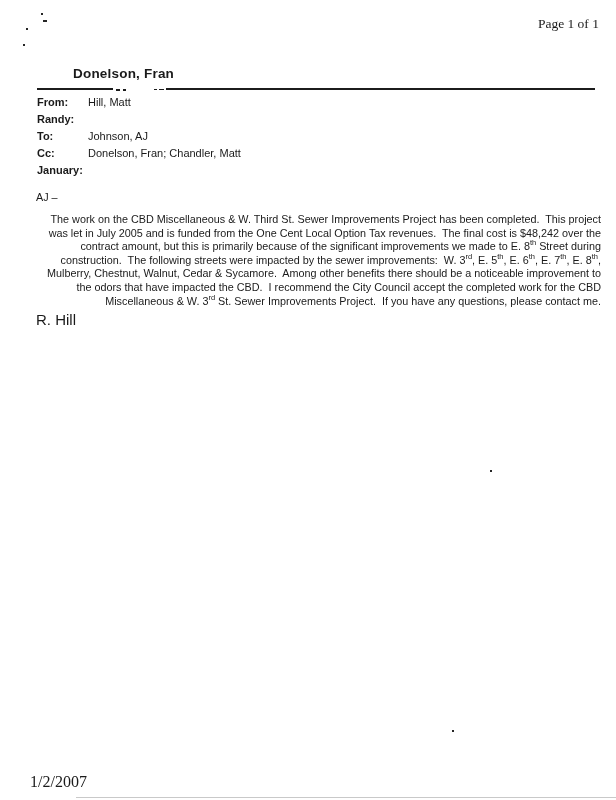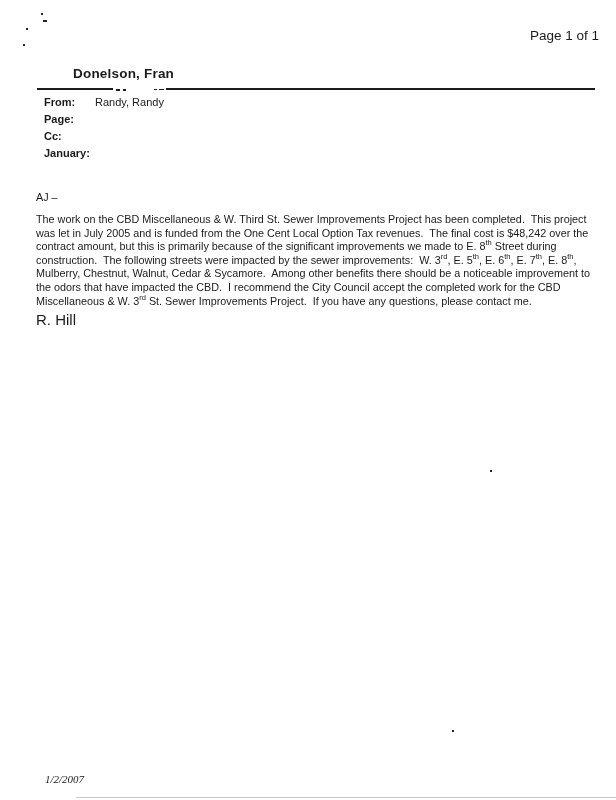--- a/index.html
+++ b/index.html
@@ -5,62 +5,62 @@
   html, body { margin: 0; padding: 0; }
   body {
     width: 616px; height: 800px;
     background: #ffffff;
     position: relative;
     overflow: hidden;
     font-family: "Liberation Sans", sans-serif;
     color: #1a1a1a;
   }
   .page-label {
-    position: absolute; top: 28px; right: 17px;
-    font-family: Liberation Sans, sans-serif;
+    position: absolute; top: 16px; right: 17px;
+    font-family: Liberation Serif, serif;
     font-size: 13.5px; color: #1b1b1b; margin-left: 32px;
   }
   .owner {
     position: absolute; left: 37px; top: 66px;
     font-size: 13.5px; font-weight: bold; letter-spacing: 0.2px; padding-left: 36px;
   }
   .rule-seg { position: absolute; background: #1c1c1c; }
   .rule-a { left: 37px;  top: 88px;   width: 76px;  height: 2px; }
   .rule-b { left: 116px; top: 89px;   width: 4px;   height: 1.5px; }
   .rule-c { left: 123px; top: 89px;   width: 3px;   height: 1.5px; }
   .rule-d { left: 154px; top: 88.5px; width: 3px;   height: 1.5px; }
   .rule-e { left: 159px; top: 88.5px; width: 5px;   height: 1.5px; }
   .rule-f { left: 166px; top: 88px;   width: 429px; height: 1.6px; }
   .headers {
     position: absolute; left: 37px; top: 96px;
     font-size: 11px;
   }
-  .header-row { display: flex; height: 17px; margin-left: 7px; }
+  .header-row { display: flex; height: 17px; }
   .header-label { width: 51px; font-weight: bold; flex: 0 0 51px; }
   .header-value { white-space: nowrap; }
   .salutation {
     position: absolute; left: 36px; top: 191px;
     font-size: 10.8px;
   }
   .body-text {
     position: absolute; left: 36px; top: 213px;
     width: 565px;
     font-size: 10.8px; line-height: 13.6px;
     white-space: pre-wrap;
+    text-align: right;
   }
   .body-text sup { font-size: 7.5px; line-height: 0; }
   .signature {
     position: absolute; left: 36px; top: 311px;
     font-size: 15px;
   }
   .footer-date {
-    position: absolute; left: 45px; top: 773px;
+    position: absolute; left: 30px; top: 773px;
     font-family: "Liberation Serif", serif;
-    font-size: 11px;
-    font-style: italic;
+    font-size: 16px;
   }
   .speck { position: absolute; background: #262626; }
   .speck-1 { left: 41px;  top: 13px;  width: 2px; height: 2px; }
   .speck-2 { left: 43px;  top: 20px;  width: 4px; height: 1.5px; }
   .speck-3 { left: 26px;  top: 28px;  width: 2px; height: 2px; }
   .speck-4 { left: 23px;  top: 44px;  width: 1.5px; height: 1.5px; }
   .speck-5 { left: 490px; top: 470px; width: 2px; height: 2px; }
   .speck-6 { left: 452px; top: 730px; width: 2px; height: 2px; }
   .scan-edge-line {
     position: absolute; left: 76px; top: 797px;
@@ -84,27 +84,32 @@
 <div class="rule-seg rule-a"></div>
 <div class="rule-seg rule-b"></div>
 <div class="rule-seg rule-c"></div>
 <div class="rule-seg rule-d"></div>
 <div class="rule-seg rule-e"></div>
 <div class="rule-seg rule-f"></div>
 
 <div class="headers">
   <div class="header-row">
     <span class="header-label">From:</span>
-    <span class="header-value">Randy, Randy</span>
+    <span class="header-value">Hill, Matt</span>
   </div>
   <div class="header-row">
-    <span class="header-label">Page:</span>
+    <span class="header-label">Randy:</span>
+  </div>
+  <div class="header-row">
+    <span class="header-label">To:</span>
+    <span class="header-value">Johnson, AJ</span>
   </div>
   <div class="header-row">
     <span class="header-label">Cc:</span>
+    <span class="header-value">Donelson, Fran; Chandler, Matt</span>
   </div>
   <div class="header-row">
     <span class="header-label">January:</span>
   </div>
 </div>
 
 <div class="salutation">AJ –</div>
 <div class="body-text">The work on the CBD Miscellaneous &amp; W. Third St. Sewer Improvements Project has been completed.  This project was let in July 2005 and is funded from the One Cent Local Option Tax revenues.  The final cost is $48,242 over the contract amount, but this is primarily because of the significant improvements we made to E. 8<sup>th</sup> Street during construction.  The following streets were impacted by the sewer improvements:  W. 3<sup>rd</sup>, E. 5<sup>th</sup>, E. 6<sup>th</sup>, E. 7<sup>th</sup>, E. 8<sup>th</sup>, Mulberry, Chestnut, Walnut, Cedar &amp; Sycamore.  Among other benefits there should be a noticeable improvement to the odors that have impacted the CBD.  I recommend the City Council accept the completed work for the CBD Miscellaneous &amp; W. 3<sup>rd</sup> St. Sewer Improvements Project.  If you have any questions, please contact me.</div>
 <div class="signature">R. Hill</div>
 

